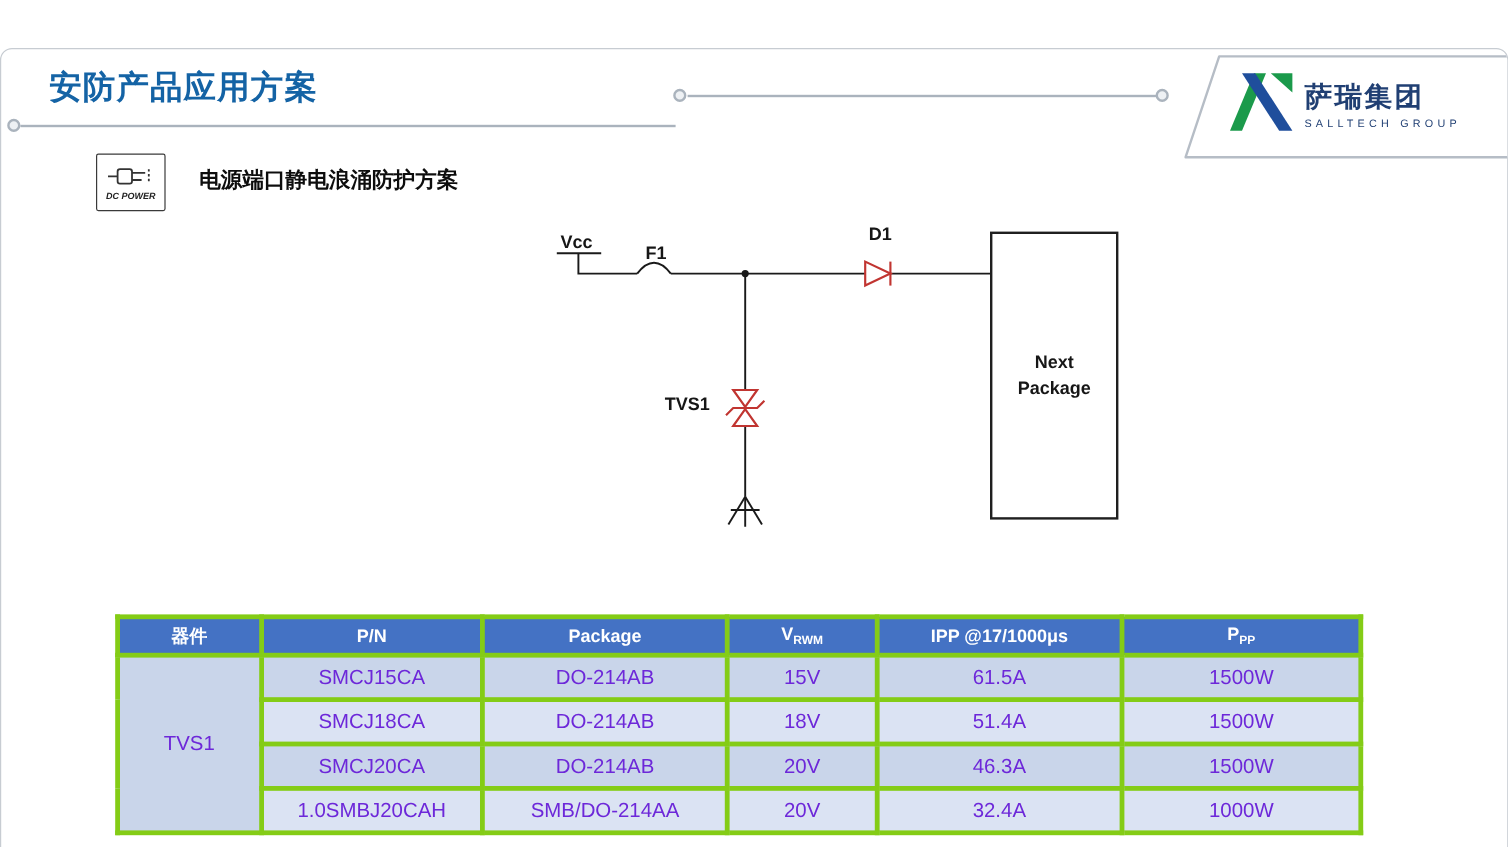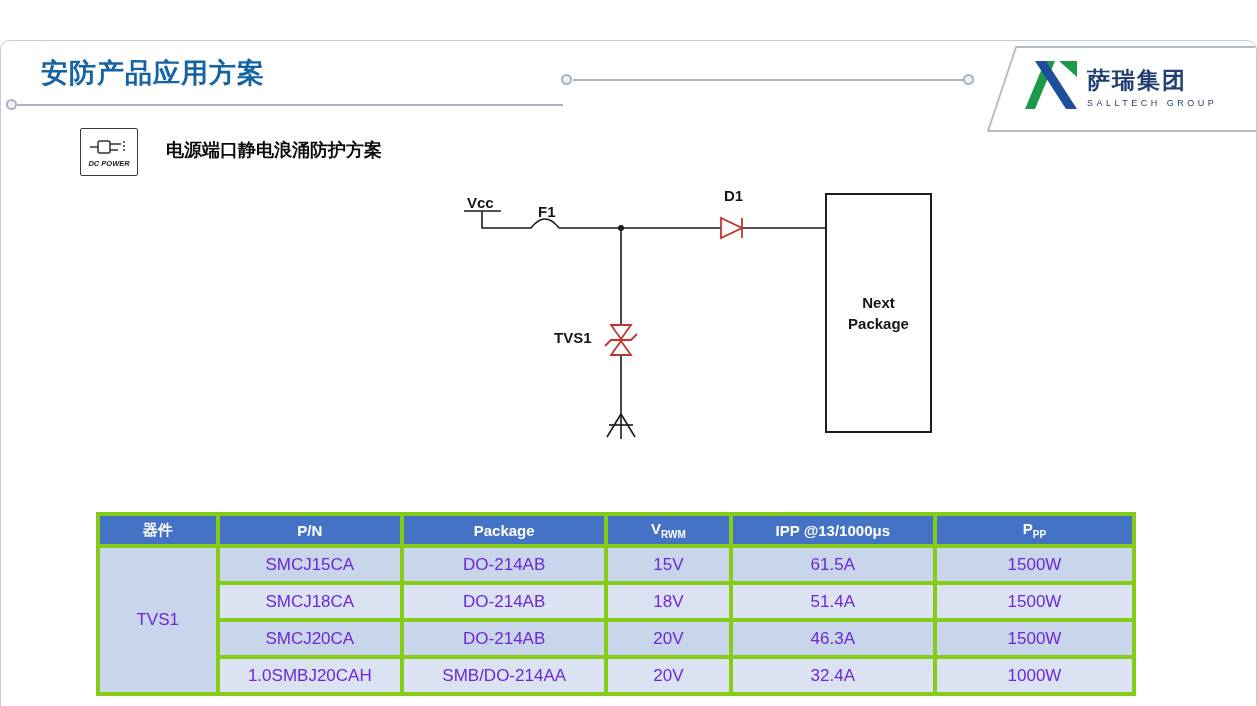--- a/index.html
+++ b/index.html
@@ -204,21 +204,21 @@
       <col style="width:125px">
         <col style="width:205px">
         <col style="width:200px">
     </colgroup>
     <thead>
       <tr>
         <th>器件</th>
         <th>P/N</th>
         <th>Package</th>
         <th><span>V</span><sub>RWM</sub></th>
-        <th>IPP @13/1000μs</th>
+        <th>IPP @17/1000μs</th>
         <th><span>P</span><sub>PP</sub></th>
       </tr>
     </thead>
     <tbody>
       <tr class="row-a">
         <td rowspan="4" class="device-cell">TVS1</td>
         <td>SMCJ15CA</td>
         <td>DO-214AB</td>
         <td>15V</td>
         <td>61.5A</td>

